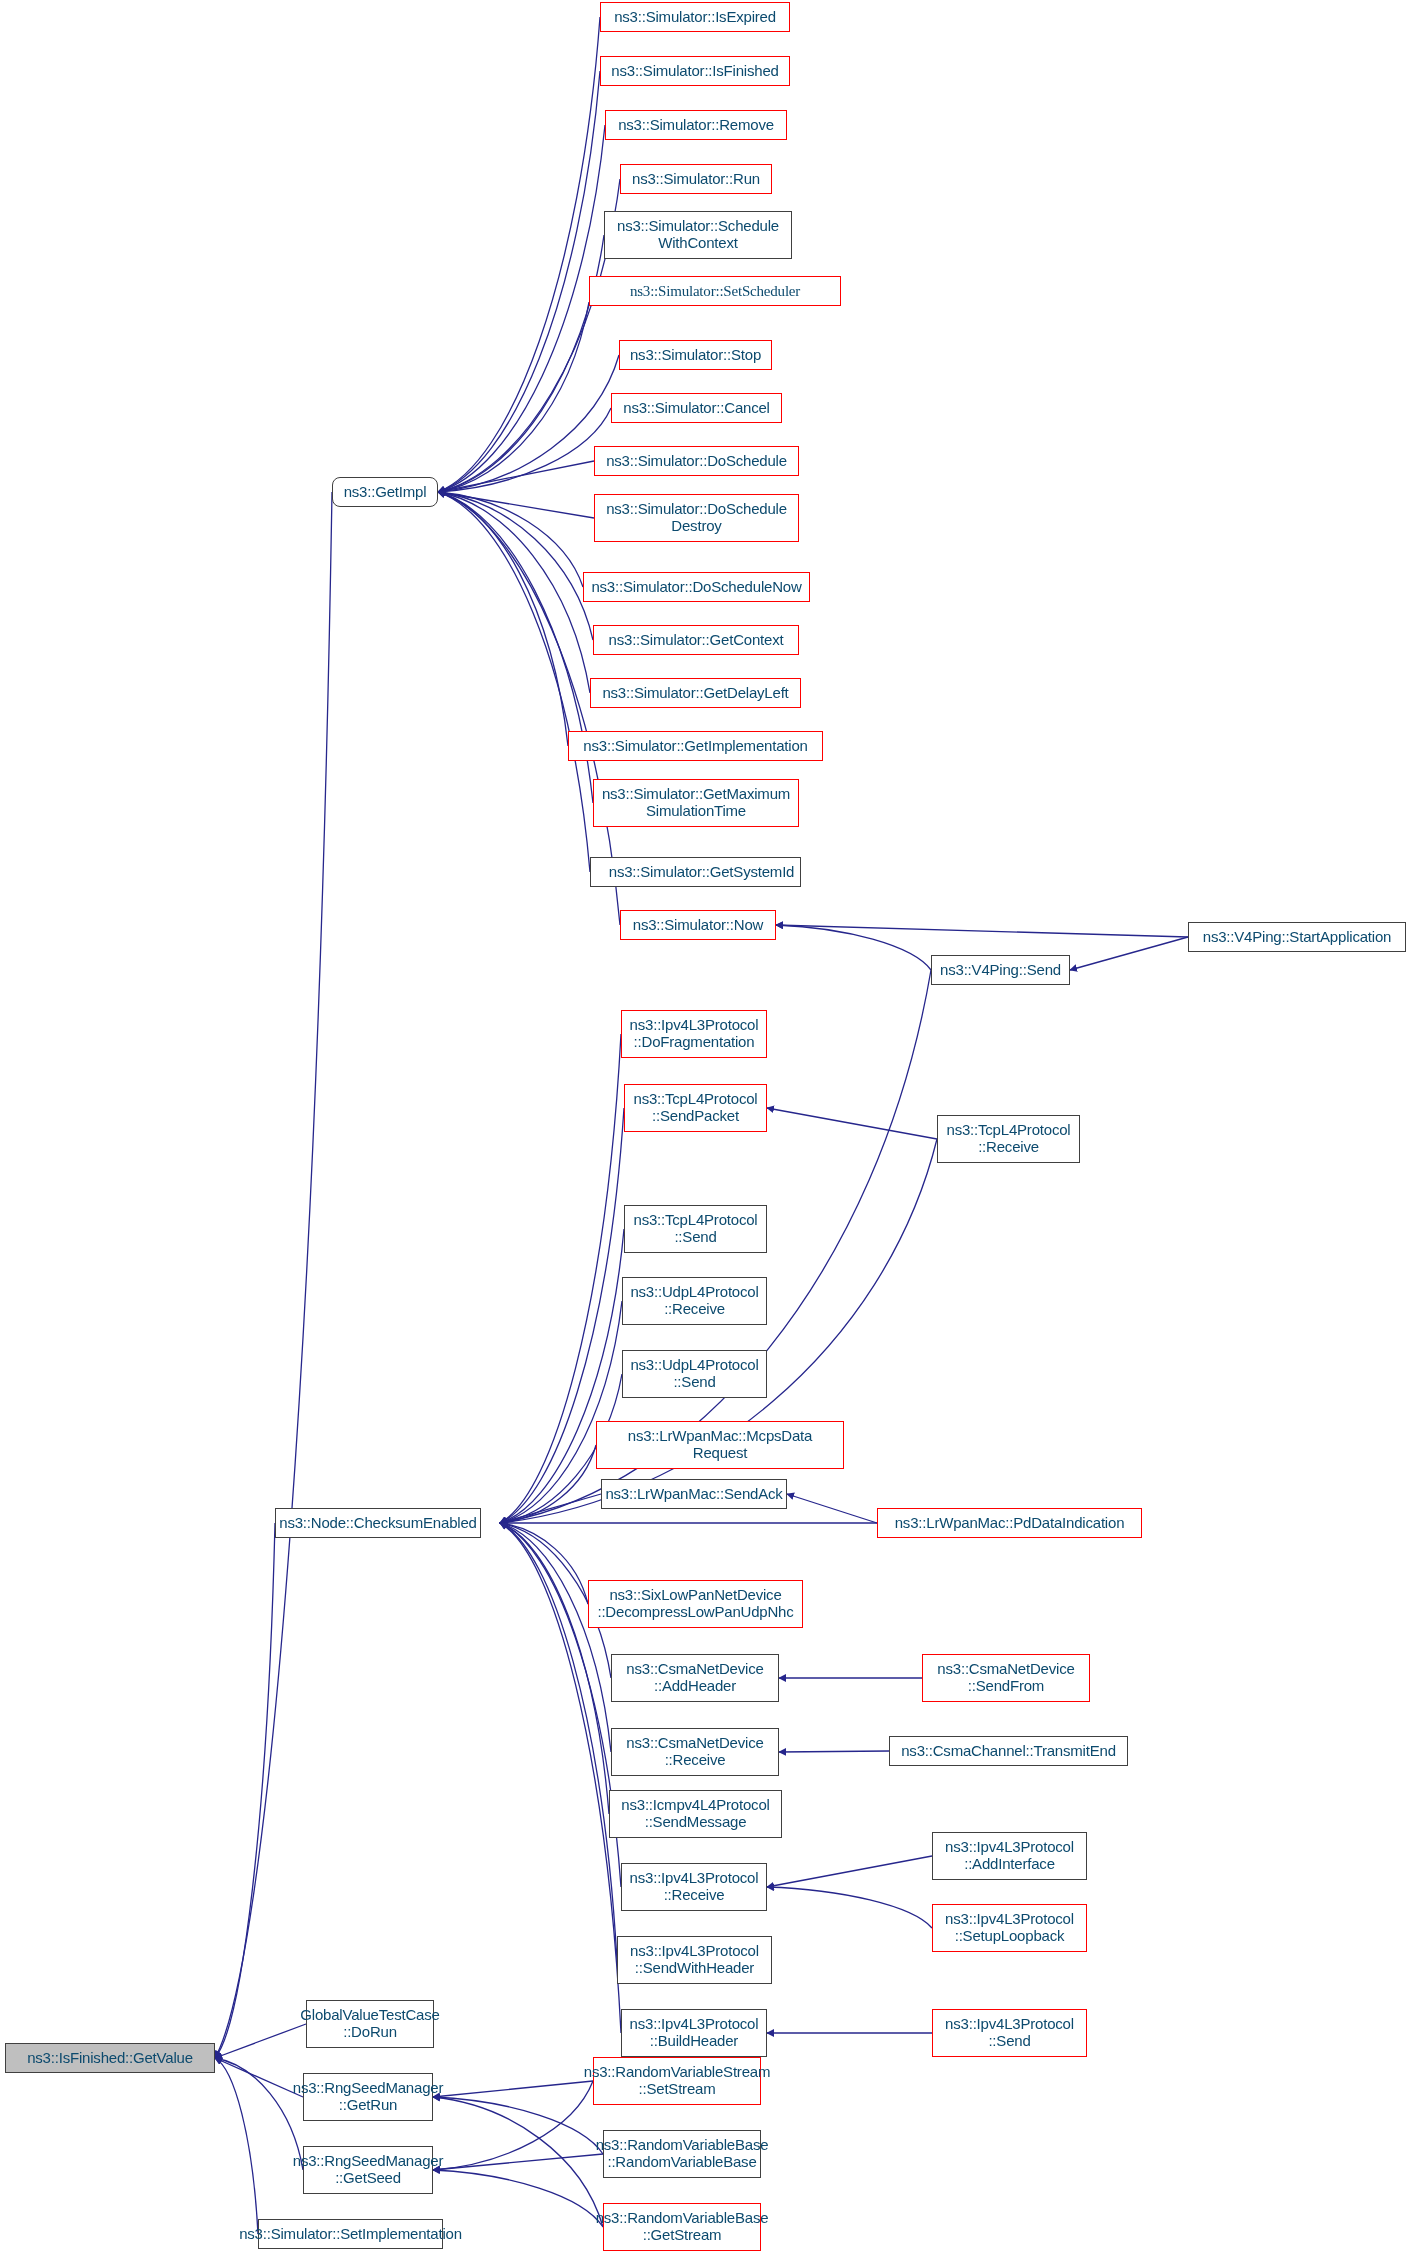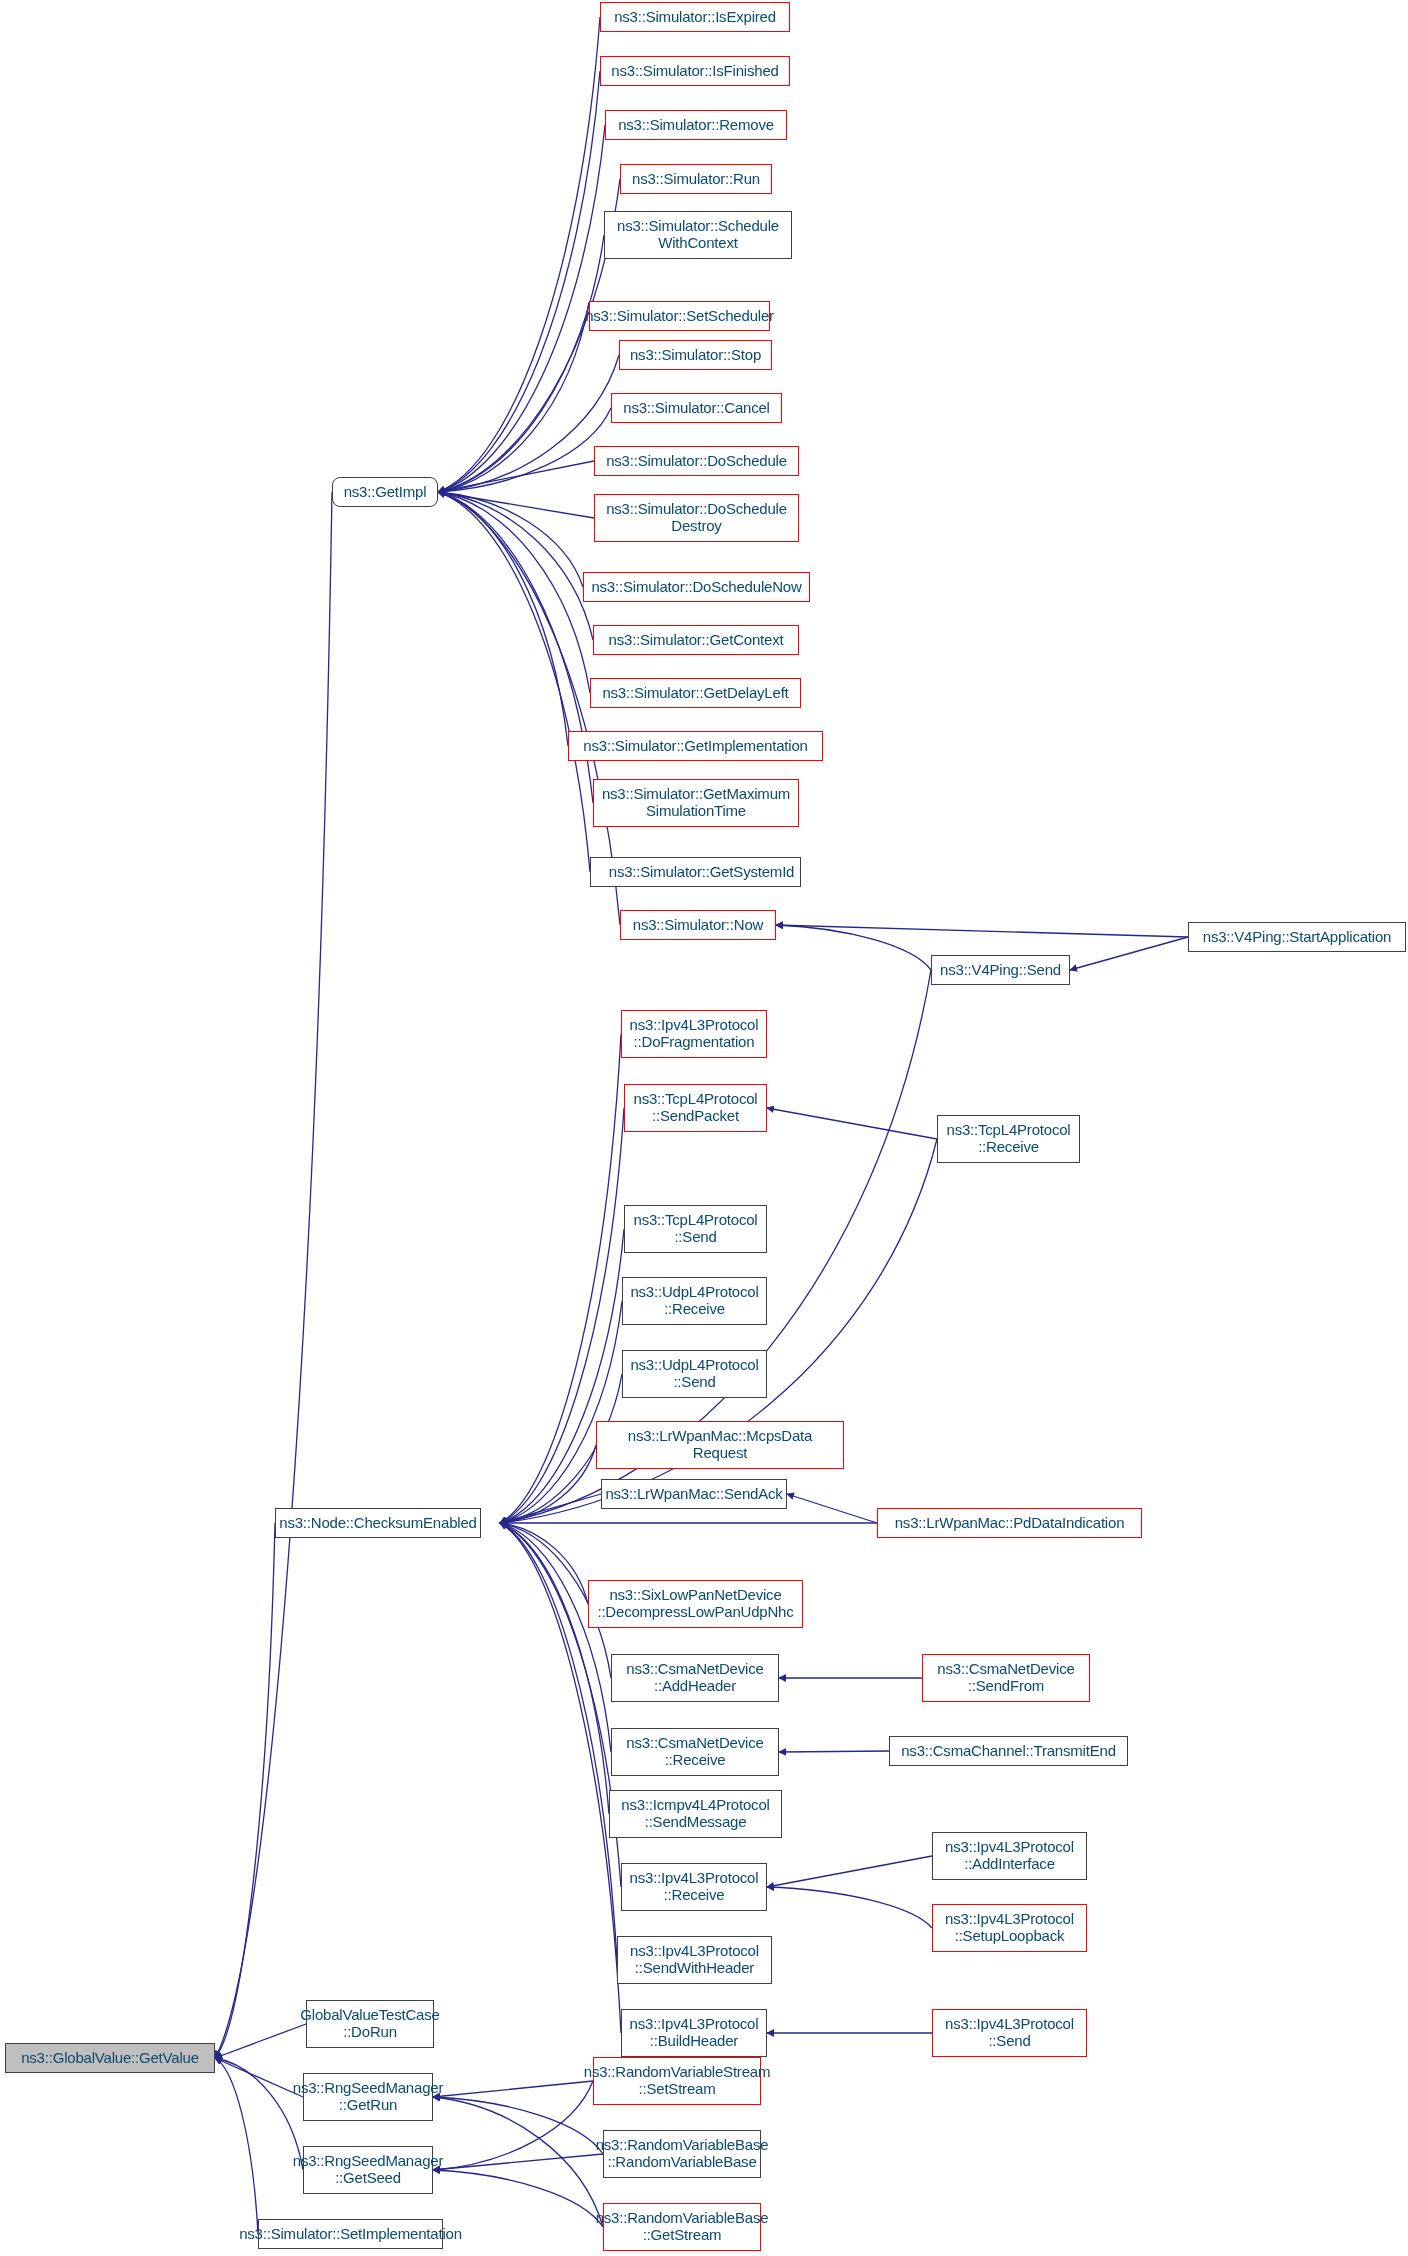--- a/index.html
+++ b/index.html
@@ -119,21 +119,21 @@
         <path d="M 593 2081 C 573.8 2129.95, 505 2164.66, 433 2170" fill="none" stroke="#26268c" stroke-width="1.3" marker-end="url(#arrow)"></path>
       </g>
   </svg>
   <div id="node-layer">
       <div class="node red" style="left: 600px; top: 2px; width: 190px; height: 30px;">ns3::Simulator::IsExpired</div>
       <div class="node red" style="left: 600px; top: 56px; width: 190px; height: 30px;">ns3::Simulator::IsFinished</div>
       <div class="node red" style="left: 605px; top: 110px; width: 182px; height: 30px;">ns3::Simulator::Remove</div>
       <div class="node red" style="left: 620px; top: 164px; width: 152px; height: 30px;">ns3::Simulator::Run</div>
       <div class="node" style="left: 604px; top: 211px; width: 188px; height: 48px;">ns3::Simulator::Schedule
 WithContext</div>
-      <div class="node red" style="left: 589px; top: 301px; width: 181px; height: 30px;">ns3::Simulator::SetScheduler</div>
+      <div class="node red" style="left: 589px; top: 276px; width: 252px; height: 30px; font-family: Liberation Serif, serif;">ns3::Simulator::SetScheduler</div>
       <div class="node red" style="left: 619px; top: 340px; width: 153px; height: 30px;">ns3::Simulator::Stop</div>
       <div class="node red" style="left: 611px; top: 393px; width: 171px; height: 30px;">ns3::Simulator::Cancel</div>
       <div class="node red" style="left: 594px; top: 446px; width: 205px; height: 30px;">ns3::Simulator::DoSchedule</div>
       <div class="node red" style="left: 594px; top: 494px; width: 205px; height: 48px;">ns3::Simulator::DoSchedule
 Destroy</div>
       <div class="node red" style="left: 583px; top: 572px; width: 227px; height: 30px;">ns3::Simulator::DoScheduleNow</div>
       <div class="node red" style="left: 593px; top: 625px; width: 206px; height: 30px;">ns3::Simulator::GetContext</div>
       <div class="node red" style="left: 590px; top: 678px; width: 211px; height: 30px;">ns3::Simulator::GetDelayLeft</div>
       <div class="node red" style="left: 568px; top: 731px; width: 255px; height: 30px;">ns3::Simulator::GetImplementation</div>
       <div class="node red" style="left: 593px; top: 779px; width: 206px; height: 48px;">ns3::Simulator::GetMaximum
@@ -176,21 +176,21 @@
       <div class="node" style="left: 932px; top: 1832px; width: 155px; height: 48px;">ns3::Ipv4L3Protocol
 ::AddInterface</div>
       <div class="node red" style="left: 932px; top: 1904px; width: 155px; height: 48px;">ns3::Ipv4L3Protocol
 ::SetupLoopback</div>
       <div class="node" style="left: 617px; top: 1936px; width: 155px; height: 48px;">ns3::Ipv4L3Protocol
 ::SendWithHeader</div>
       <div class="node" style="left: 621px; top: 2009px; width: 146px; height: 48px;">ns3::Ipv4L3Protocol
 ::BuildHeader</div>
       <div class="node red" style="left: 932px; top: 2009px; width: 155px; height: 48px;">ns3::Ipv4L3Protocol
 ::Send</div>
-      <div class="node root" style="left: 5px; top: 2043px; width: 210px; height: 30px;">ns3::GlobalValue::GetValue</div>
+      <div class="node root" style="left: 5px; top: 2043px; width: 210px; height: 30px;">ns3::IsFinished::GetValue</div>
       <div class="node" style="left: 306px; top: 2000px; width: 128px; height: 48px;">GlobalValueTestCase
 ::DoRun</div>
       <div class="node" style="left: 303px; top: 2073px; width: 130px; height: 48px;">ns3::RngSeedManager
 ::GetRun</div>
       <div class="node red" style="left: 593px; top: 2057px; width: 168px; height: 48px;">ns3::RandomVariableStream
 ::SetStream</div>
       <div class="node" style="left: 303px; top: 2146px; width: 130px; height: 48px;">ns3::RngSeedManager
 ::GetSeed</div>
       <div class="node" style="left: 603px; top: 2130px; width: 158px; height: 48px;">ns3::RandomVariableBase
 ::RandomVariableBase</div>

